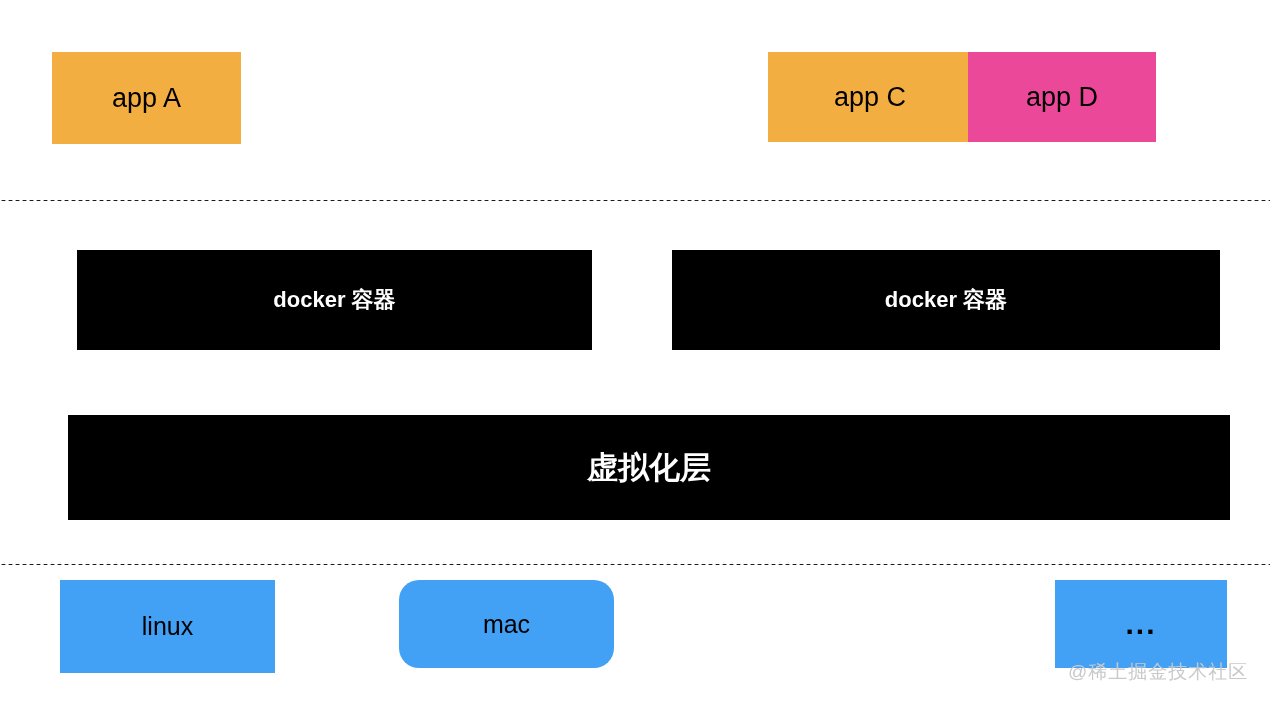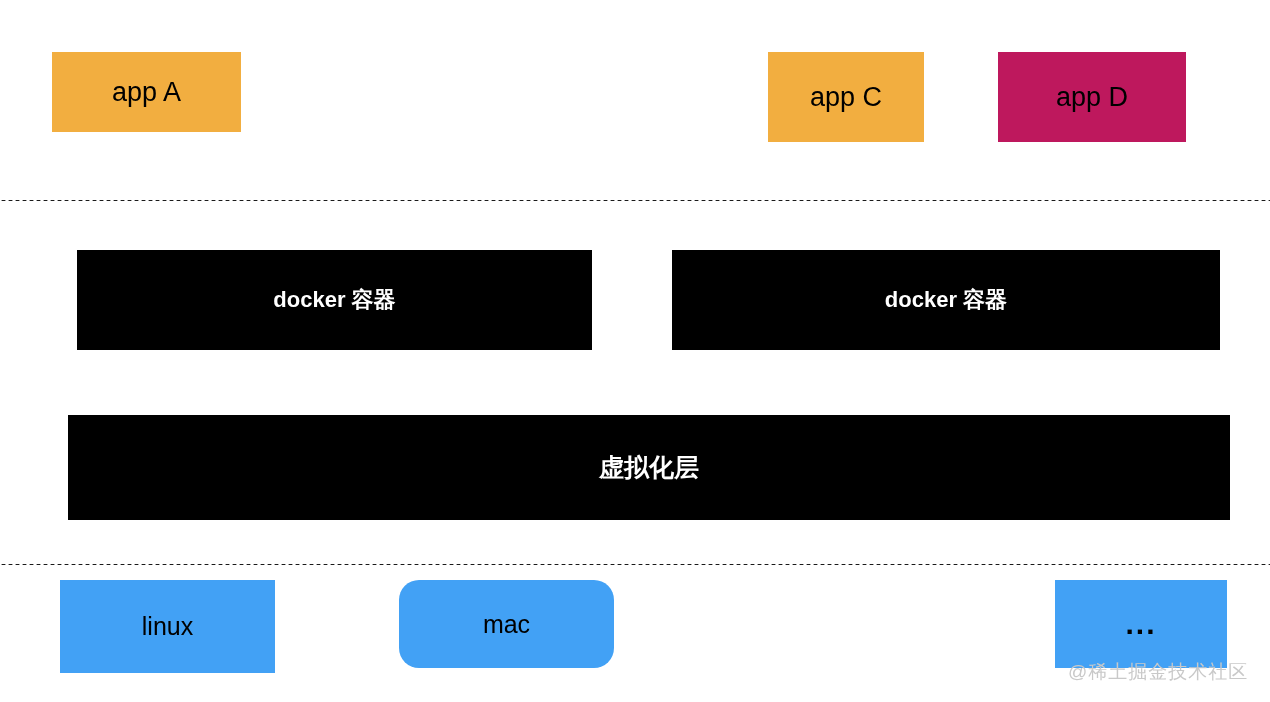--- a/index.html
+++ b/index.html
@@ -44,21 +44,21 @@
   
   .black-box {
     background: #000000;
     color: #ffffff;
     font-size: 22px;
     font-weight: 700;
   }
   .virt-box {
     background: #000000;
     color: #ffffff;
-    font-size: 25px;
+    font-size: 31px;
     font-weight: 700;
   }
 
   
   .os-box {
     background: #42a1f5;
     color: #000000;
     font-size: 25px;
     font-weight: 400;
   }
@@ -88,23 +88,23 @@
     font-weight: 400;
     letter-spacing: 1px;
     white-space: nowrap;
   }
 </style>
 </head>
 <body style="background: rgb(255, 255, 255);">
 
 <div id="diagram" style="background: rgb(255, 255, 255);">
 
-  <div class="box app-box" style="left: 52px; top: 52px; width: 189px; height: 80px; background: rgb(242, 174, 64);">app A</div>
-  <div class="box app-box" style="left: 768px; top: 52px; width: 156px; height: 90px; background: rgb(242, 174, 64);">app C</div>
-  <div class="box app-box" style="left: 998px; top: 52px; width: 188px; height: 90px; background: #be185d;">app D</div>
+  <div class="box app-box" style="left: 52px; top: 52px; width: 189px; height: 92px; background: rgb(242, 174, 64);">app A</div>
+  <div class="box app-box" style="left: 768px; top: 52px; width: 204px; height: 90px; background: rgb(242, 174, 64);">app C</div>
+  <div class="box app-box" style="left: 968px; top: 52px; width: 188px; height: 90px; background: #ec4899;">app D</div>
 
   <div class="dotted-rule" style="top: 199px;"></div>
 
   <div class="box black-box" style="left: 77px; top: 250px; width: 515px; height: 100px; background: rgb(0, 0, 0); color: rgb(255, 255, 255);">docker 容器</div>
   <div class="box black-box" style="left: 672px; top: 250px; width: 548px; height: 100px; background: rgb(0, 0, 0); color: rgb(255, 255, 255);">docker 容器</div>
 
   <div class="box virt-box" style="left: 68px; top: 415px; width: 1162px; height: 105px; background: rgb(0, 0, 0); color: rgb(255, 255, 255);">虚拟化层</div>
 
   <div class="dotted-rule" style="top: 563px;"></div>
 

